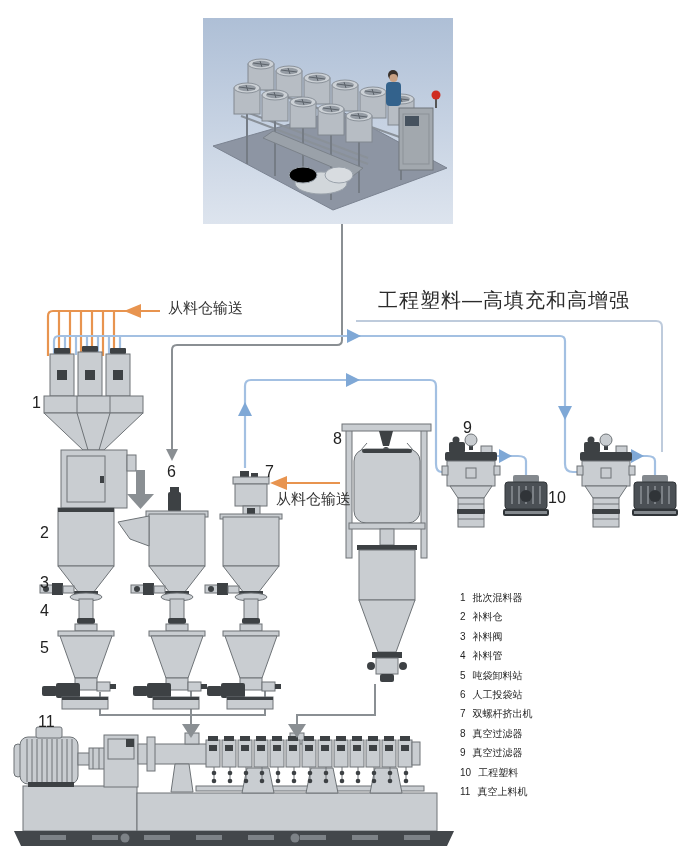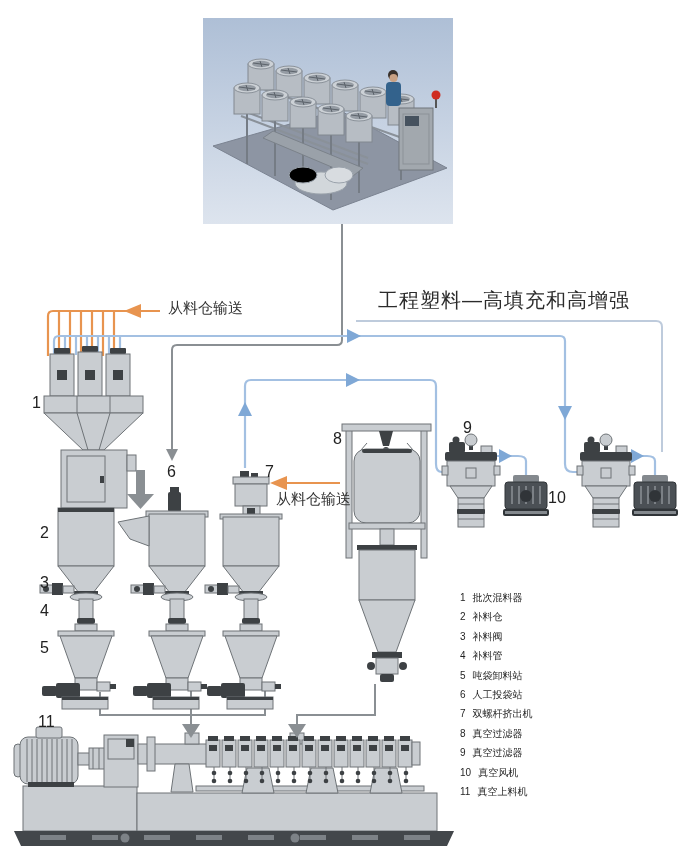--- a/index.html
+++ b/index.html
@@ -361,17 +361,17 @@
 <div class="legend">
   <div class="legend-row"><span class="legend-num">1</span><span>批次混料器</span></div>
   <div class="legend-row"><span class="legend-num">2</span><span>补料仓</span></div>
   <div class="legend-row"><span class="legend-num">3</span><span>补料阀</span></div>
   <div class="legend-row"><span class="legend-num">4</span><span>补料管</span></div>
   <div class="legend-row"><span class="legend-num">5</span><span>吨袋卸料站</span></div>
   <div class="legend-row"><span class="legend-num">6</span><span>人工投袋站</span></div>
   <div class="legend-row"><span class="legend-num">7</span><span>双螺杆挤出机</span></div>
   <div class="legend-row"><span class="legend-num">8</span><span>真空过滤器</span></div>
   <div class="legend-row"><span class="legend-num">9</span><span>真空过滤器</span></div>
-  <div class="legend-row"><span class="legend-num">10</span><span>真空风机</span></div>
+  <div class="legend-row"><span class="legend-num">10</span><span>工程塑料</span></div>
   <div class="legend-row"><span class="legend-num">11</span><span>真空上料机</span></div>
 </div>
 
 </div>
 
 </body></html>

